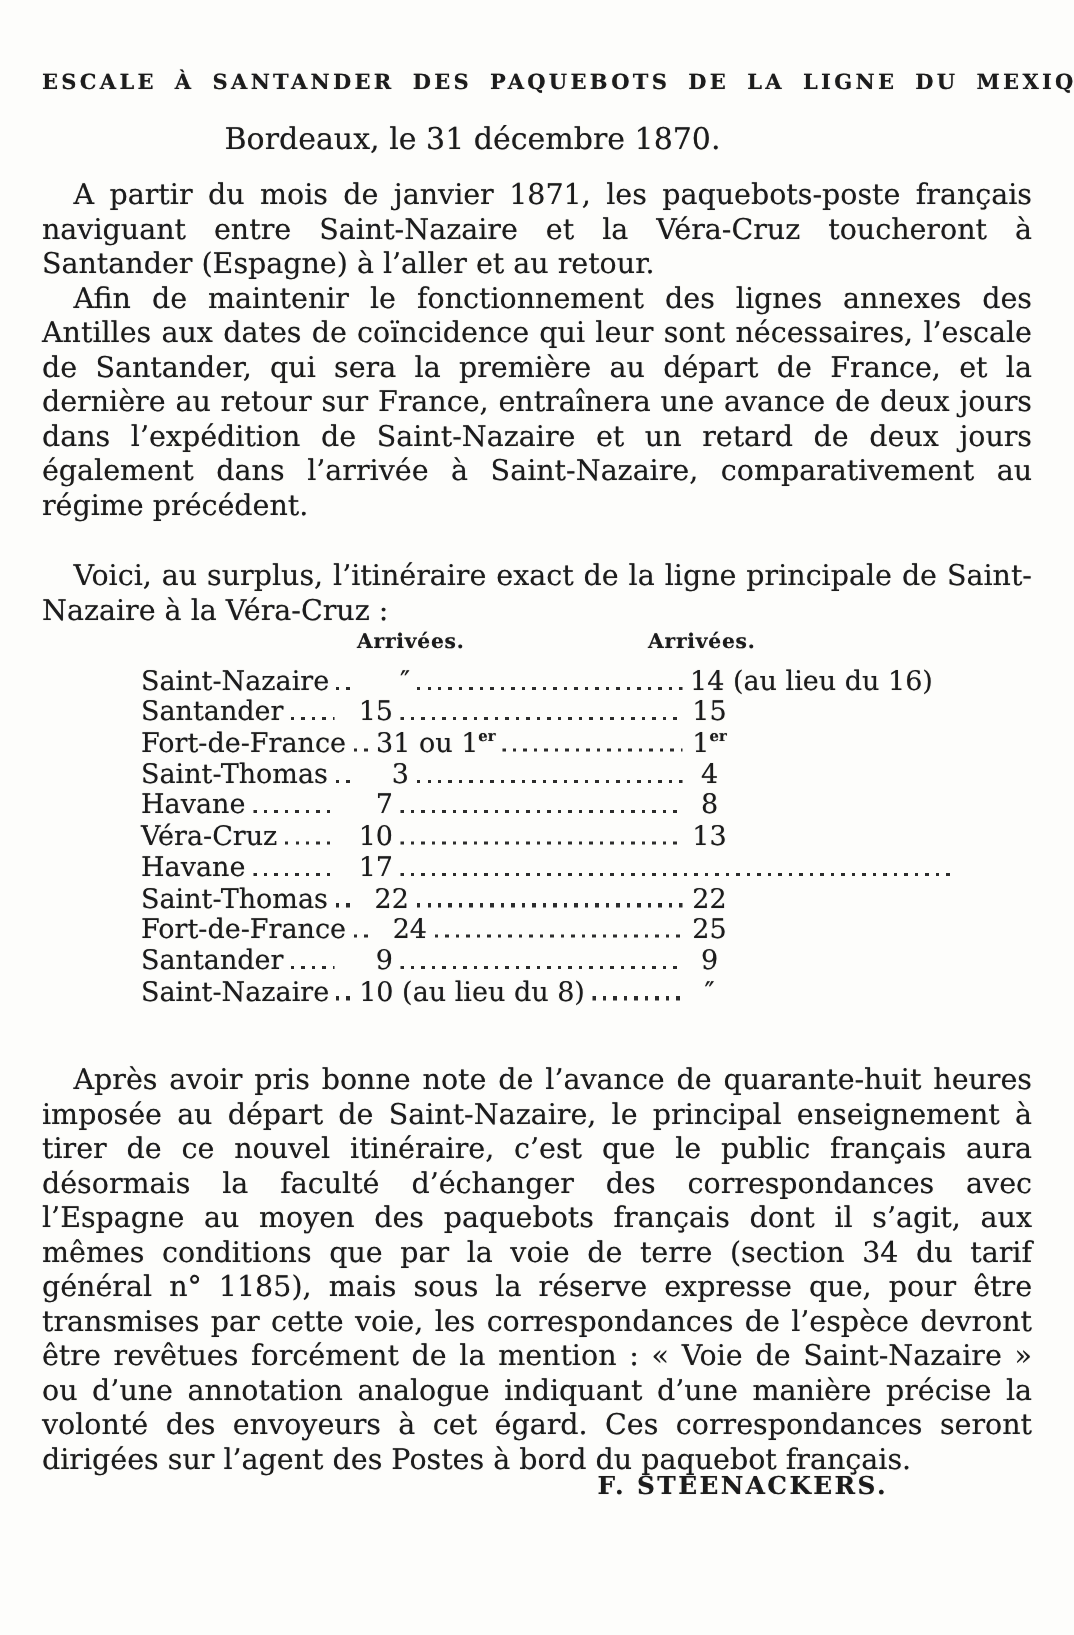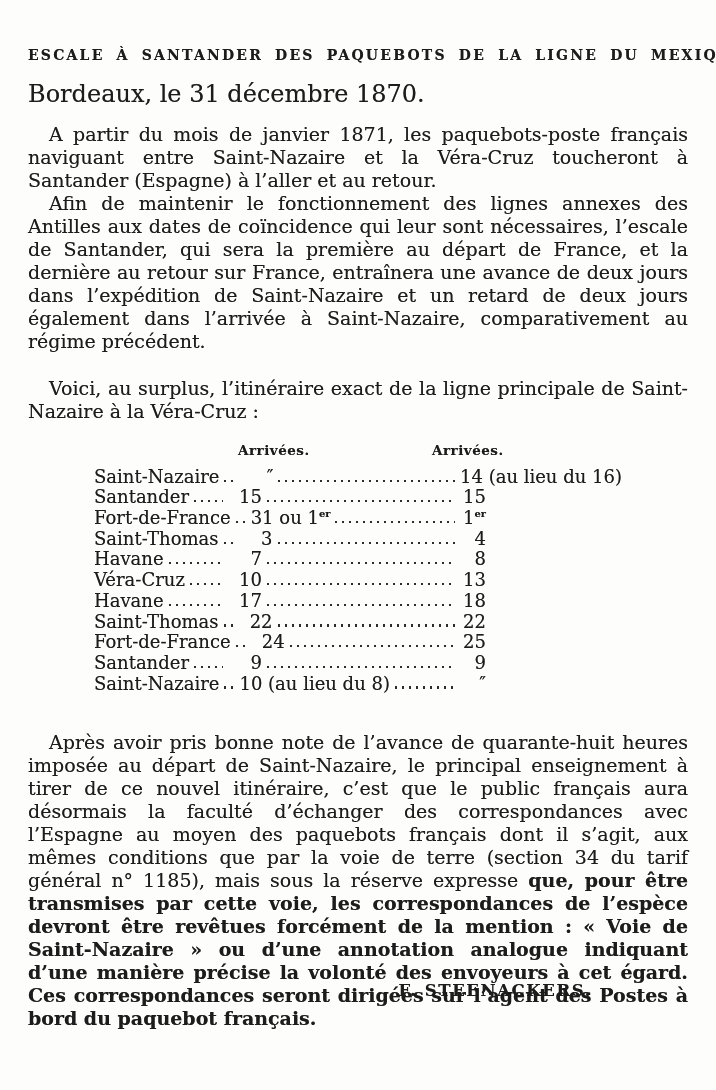--- a/index.html
+++ b/index.html
@@ -18,60 +18,60 @@
     margin-top:47px;
     text-align:center;
     font-size:14px;
     font-weight:bold;
     letter-spacing:2.2px;
     word-spacing:5px;
     white-space:nowrap;
   }
   .dateline {
     margin-top:17px;
-    text-align:left;
+    text-align:center;
     padding-right:86px;
-    font-size:24px;
+    font-size:20px;
   }
   p {
     margin:0;
     font-size:19px;
     line-height:23px;
     text-align:justify;
     text-indent:21px;
     hyphens:auto;
   }
   .p1 { margin-top:15px; }
   .p3 { margin-top:24px; }
   .p4 { margin-top:37px; }
-  .heavy { font-weight:bold; }
+  .heavy { font-weight:normal; }
 
   .itin {
-    margin-top:19px;
+    margin-top:1px;
     margin-left:66px;
     width:548px;
     font-size:18px;
   }
   .itin-head { position:relative; height:20px; font-size:13.5px; font-weight:bold; letter-spacing:0.5px; }
   .itin-head .h1 { position:absolute; left:144px; top:0; }
   .itin-head .h2 { position:absolute; left:338px; top:0; }
   .t-rows { margin-top:4px; }
   .t-row { display:flex; align-items:flex-end; height:20.7px; }
   .lgroup { display:flex; align-items:flex-end; min-width:168px; }
   .place { white-space:nowrap; }
   .leader {
     flex:1 1 10px;
     min-width:10px;
     height:2.2px;
     margin:0 5px 5px 5px;
     background:repeating-linear-gradient(90deg,#2c2c2c 0,#2c2c2c 2.2px,transparent 2.2px,transparent 7px);
   }
   .arr { min-width:34px; text-align:right; white-space:nowrap; }
   .dep { width:182px; white-space:nowrap; }
-  .dep .val { display:inline-block; min-width:26px; text-align:right; }
+  .dep .val { display:inline-block; min-width:26px; text-align:center; }
   sup { font-size:0.55em; line-height:0;font-weight:bold; }
 
   .signature {
     position:absolute;
     top:981px;
     right:124px;
     font-size:16.5px;
     font-weight:bold;
     letter-spacing:1.6px;
     white-space:nowrap;
@@ -153,21 +153,20 @@
           <span class="leader"></span>
           <span class="dep"><span class="val">13</span></span>
         </div>
         <div class="t-row">
           <span class="lgroup">
             <span class="place">Havane</span>
             <span class="leader"></span>
             <span class="arr">17</span>
           </span>
           <span class="leader"></span>
-          <span class="dep"><span class="val">18</span></span>
         </div>
         <div class="t-row">
           <span class="lgroup">
             <span class="place">Saint-Thomas</span>
             <span class="leader"></span>
             <span class="arr">22</span>
           </span>
           <span class="leader"></span>
           <span class="dep"><span class="val">22</span></span>
         </div>

